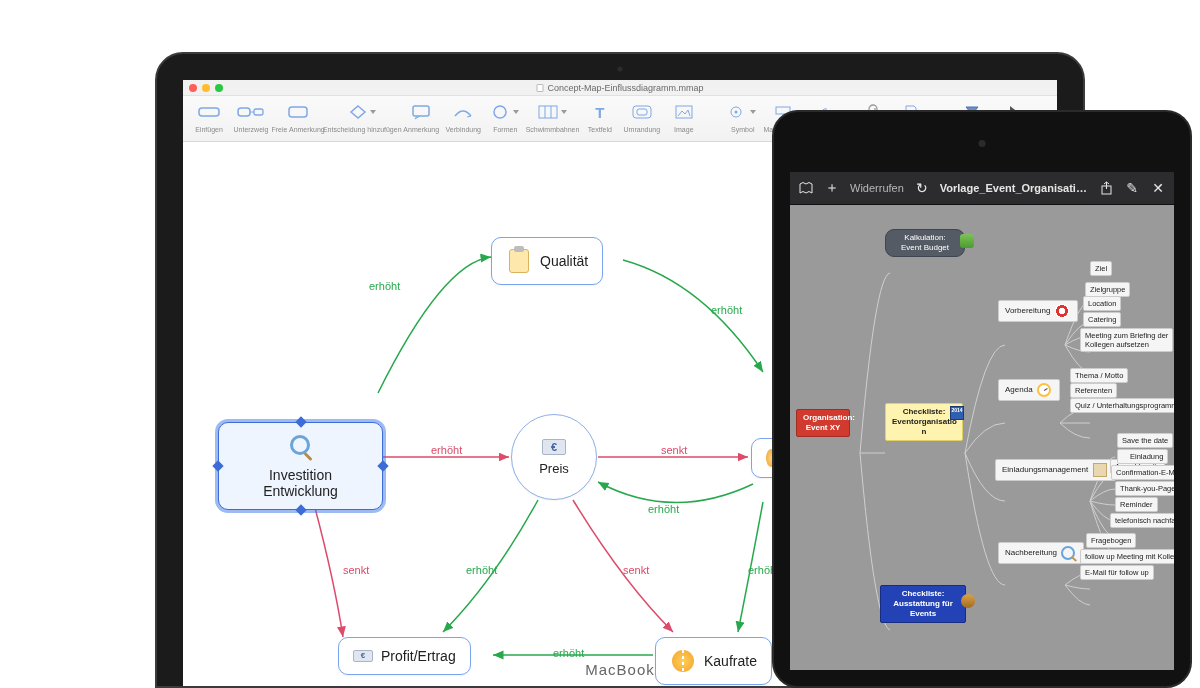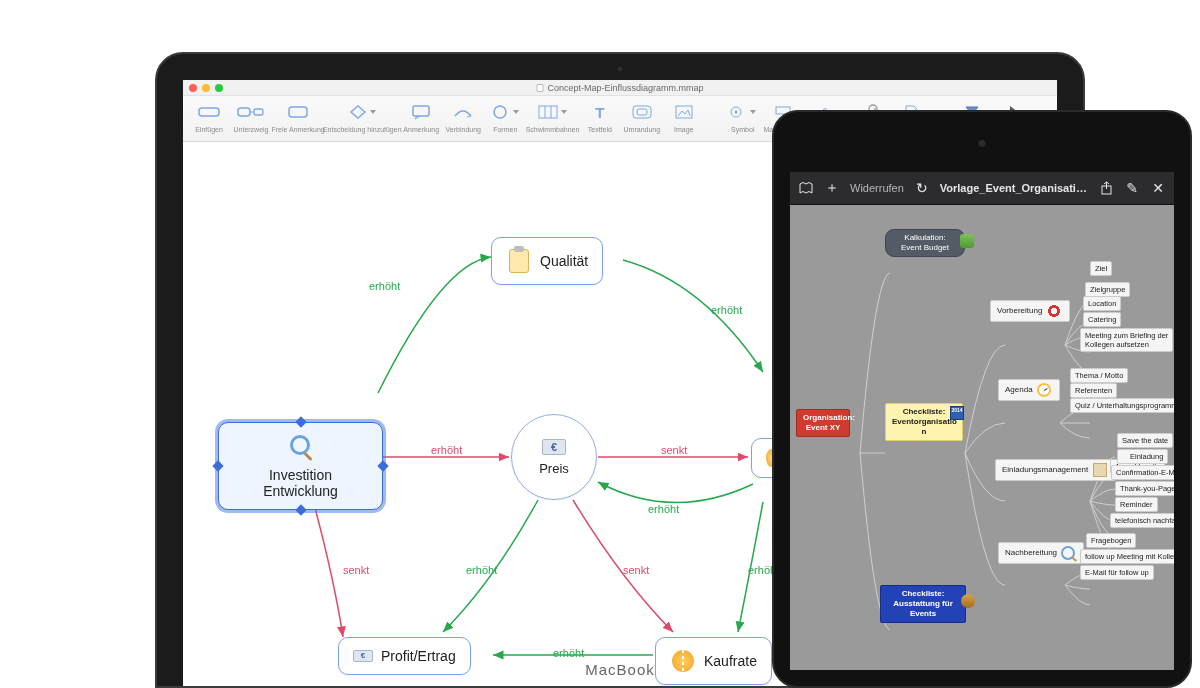--- a/index.html
+++ b/index.html
@@ -488,21 +488,21 @@
       <span>n</span>
       <span class="caltag" style="position:absolute;right:-2px;top:2px"><span>2014</span></span>
     </div>
     <div class="mnode blue" style="left:90px;top:413px;width:86px;line-height:10px;">
       <span>Checkliste:</span><br>
       <span>Ausstattung  für</span><br>
       <span>Events</span>
       <span class="mi tools" style="position:absolute;right:-12px;top:8px"></span>
     </div>
 
-    <div class="mnode" style="left:200px;top:128px;">
+    <div class="mnode" style="left:208px;top:128px;">
       <span>Vorbereitung</span>
       <span class="mi target"></span>
     </div>
     <div class="mnode" style="left:208px;top:207px;">
       <span>Agenda</span>
       <span class="mi clock"></span>
     </div>
     <div class="mnode" style="left:205px;top:287px;">
       <span>Einladungsmanagement</span>
       <span class="mi mail"></span>

